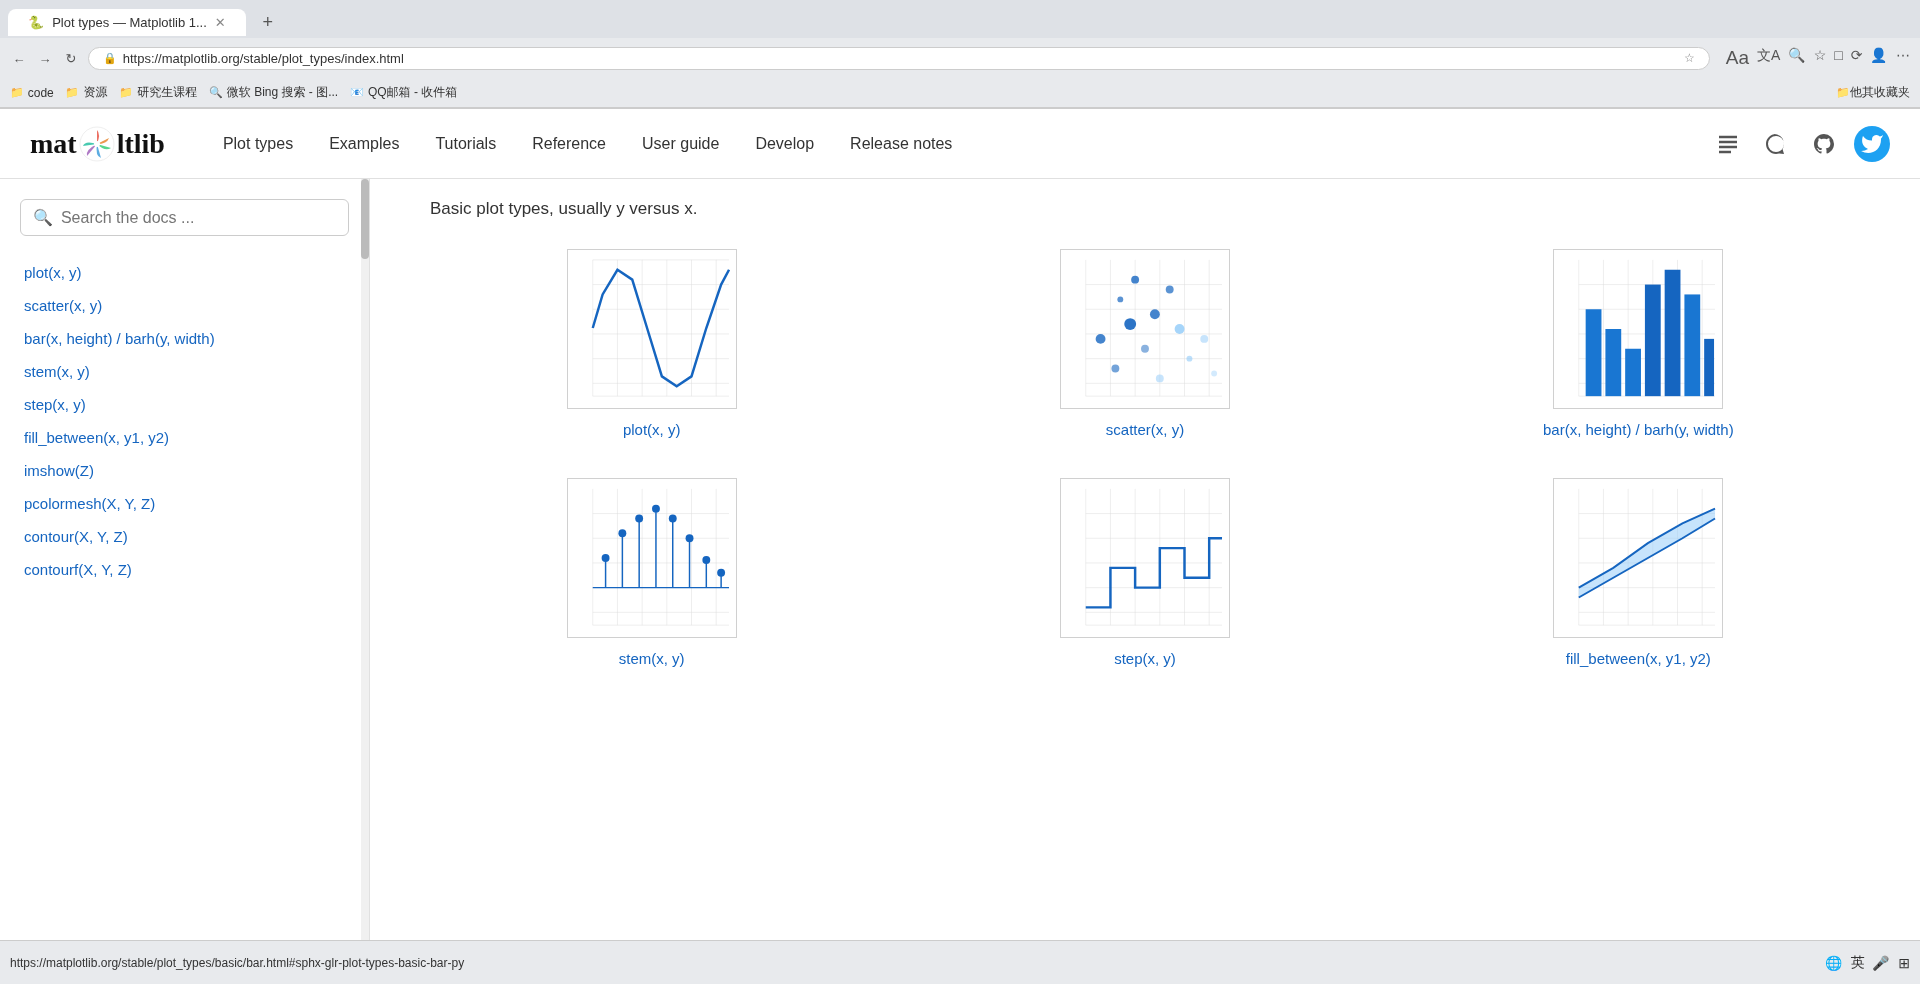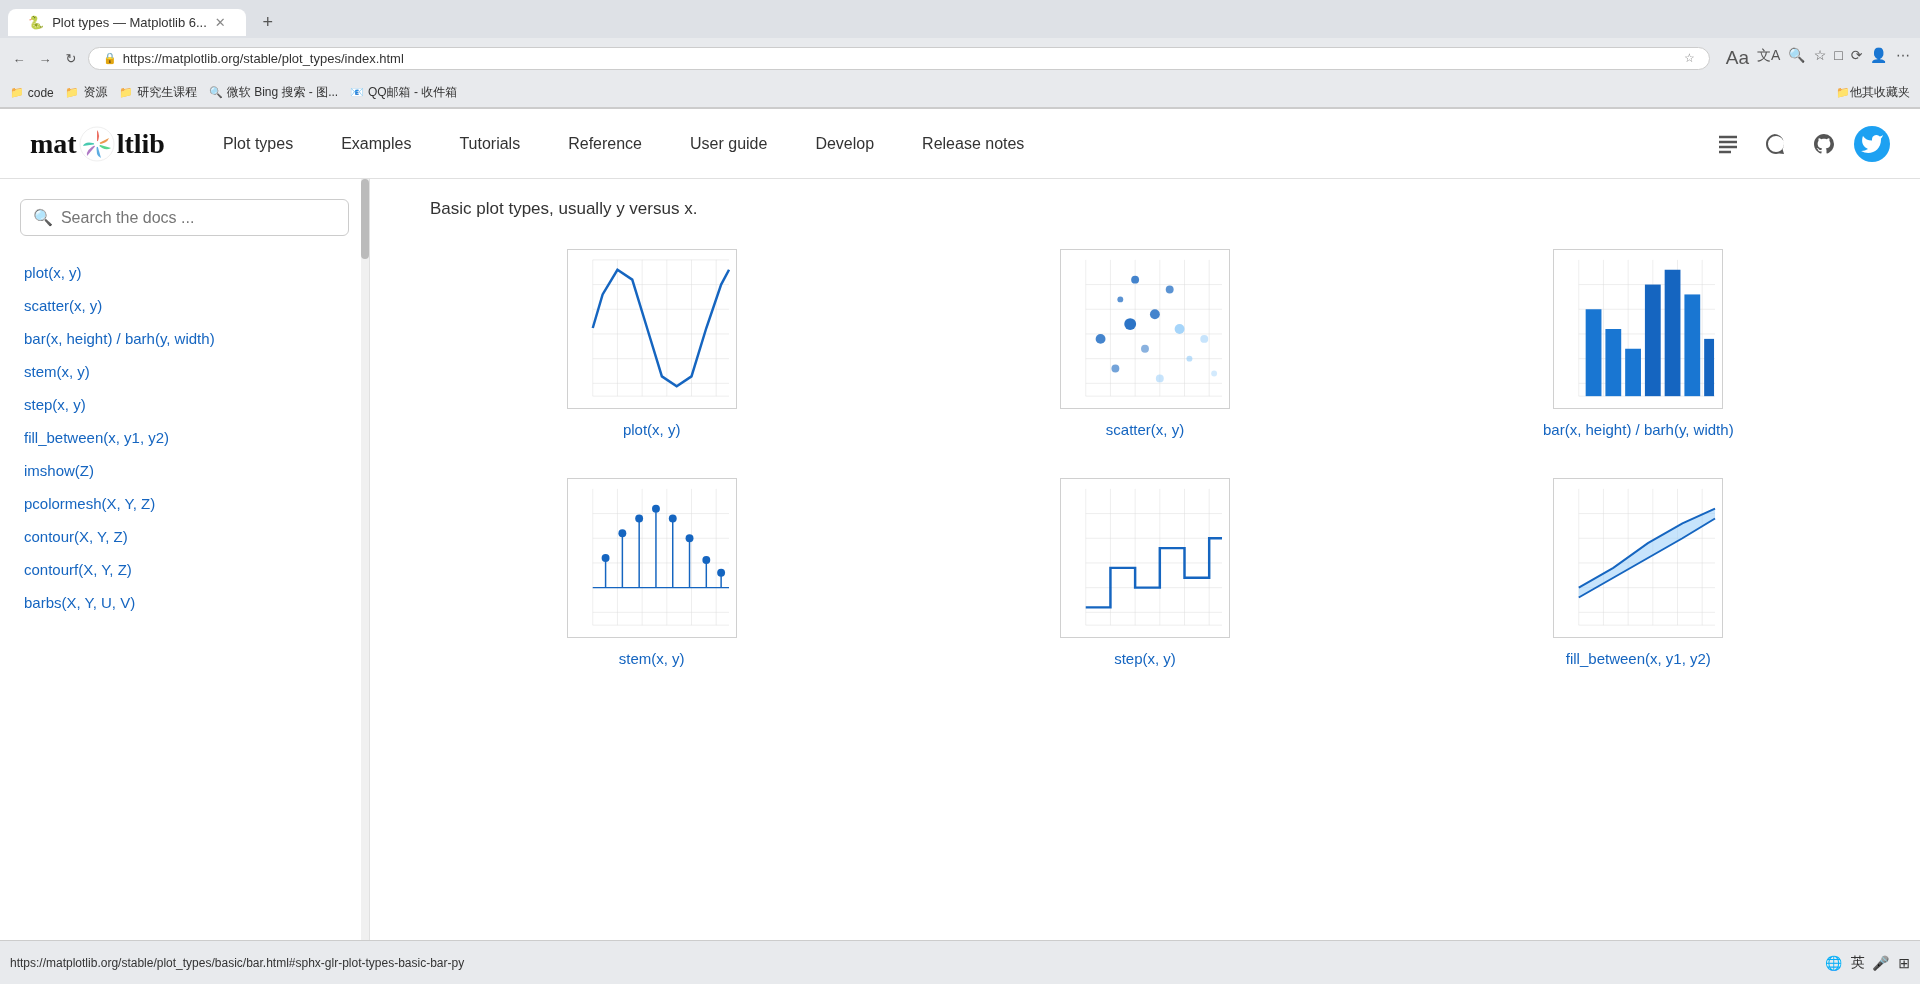--- a/index.html
+++ b/index.html
@@ -68,21 +68,21 @@
       top: 16px;
       z-index: 100;
     }
     .logo-area {
       display: flex; align-items: center; margin-right: 40px;
     }
     .logo-icon {
       width: 36px; height: 36px;
       margin: 0 2px;
     }
-    nav { display: flex; align-items: flex-end; gap: 12px; flex: 1; }
+    nav { display: flex; align-items: flex-end; gap: 0; flex: 1; }
     .nav-link {
       padding: 8px 18px;
       font-size: 16px;
       color: #333;
       cursor: pointer;
       text-decoration: none;
       white-space: nowrap;
     }
     .nav-icons { display: flex; align-items: center; gap: 12px; margin-left: auto; }
     .nav-icon-btn { width: 36px; height: 36px; display: flex; align-items: center; justify-content: center; cursor: pointer; border-radius: 4px; }
@@ -214,21 +214,21 @@
     }
   </style>
 </head>
 <body>
 
 <div class="browser-chrome">
   <div class="tab-bar">
 
     <div style="background:#fff;border-radius:8px 8px 0 0;padding:6px 20px;font-size:13px;color:#333;display:flex;align-items:center;gap:8px;min-width:200px;">
       <span>🐍</span>
-      <span>Plot types — Matplotlib 6...</span>
+      <span>Plot types — Matplotlib 1...</span>
       <span style="margin-left:auto;cursor:pointer;color:#888;">✕</span>
     </div>
     <div style="margin-left:8px;width:28px;height:28px;display:flex;align-items:center;justify-content:center;cursor:pointer;color:#555;font-size:18px;">+</div>
   </div>
   <div class="browser-controls">
     <div class="ctrl-btn">←</div>
     <div class="ctrl-btn">→</div>
     <div class="ctrl-btn">↻</div>
     <div class="address-bar">
       <span class="lock">🔒</span>
@@ -341,21 +341,20 @@
       <a class="sidebar-link">plot(x, y)</a>
       <a class="sidebar-link">scatter(x, y)</a>
       <a class="sidebar-link">bar(x, height) / barh(y, width)</a>
       <a class="sidebar-link">stem(x, y)</a>
       <a class="sidebar-link">step(x, y)</a>
       <a class="sidebar-link">fill_between(x, y1, y2)</a>
       <a class="sidebar-link">imshow(Z)</a>
       <a class="sidebar-link">pcolormesh(X, Y, Z)</a>
       <a class="sidebar-link">contour(X, Y, Z)</a>
       <a class="sidebar-link">contourf(X, Y, Z)</a>
-      <a class="sidebar-link">barbs(X, Y, U, V)</a>
     </div>
 
     <div class="scrollbar-track">
       <div class="scrollbar-thumb"></div>
     </div>
   </aside>
 
   <main class="main-content">
     <p class="section-description">Basic plot types, usually y versus x.</p>
 

